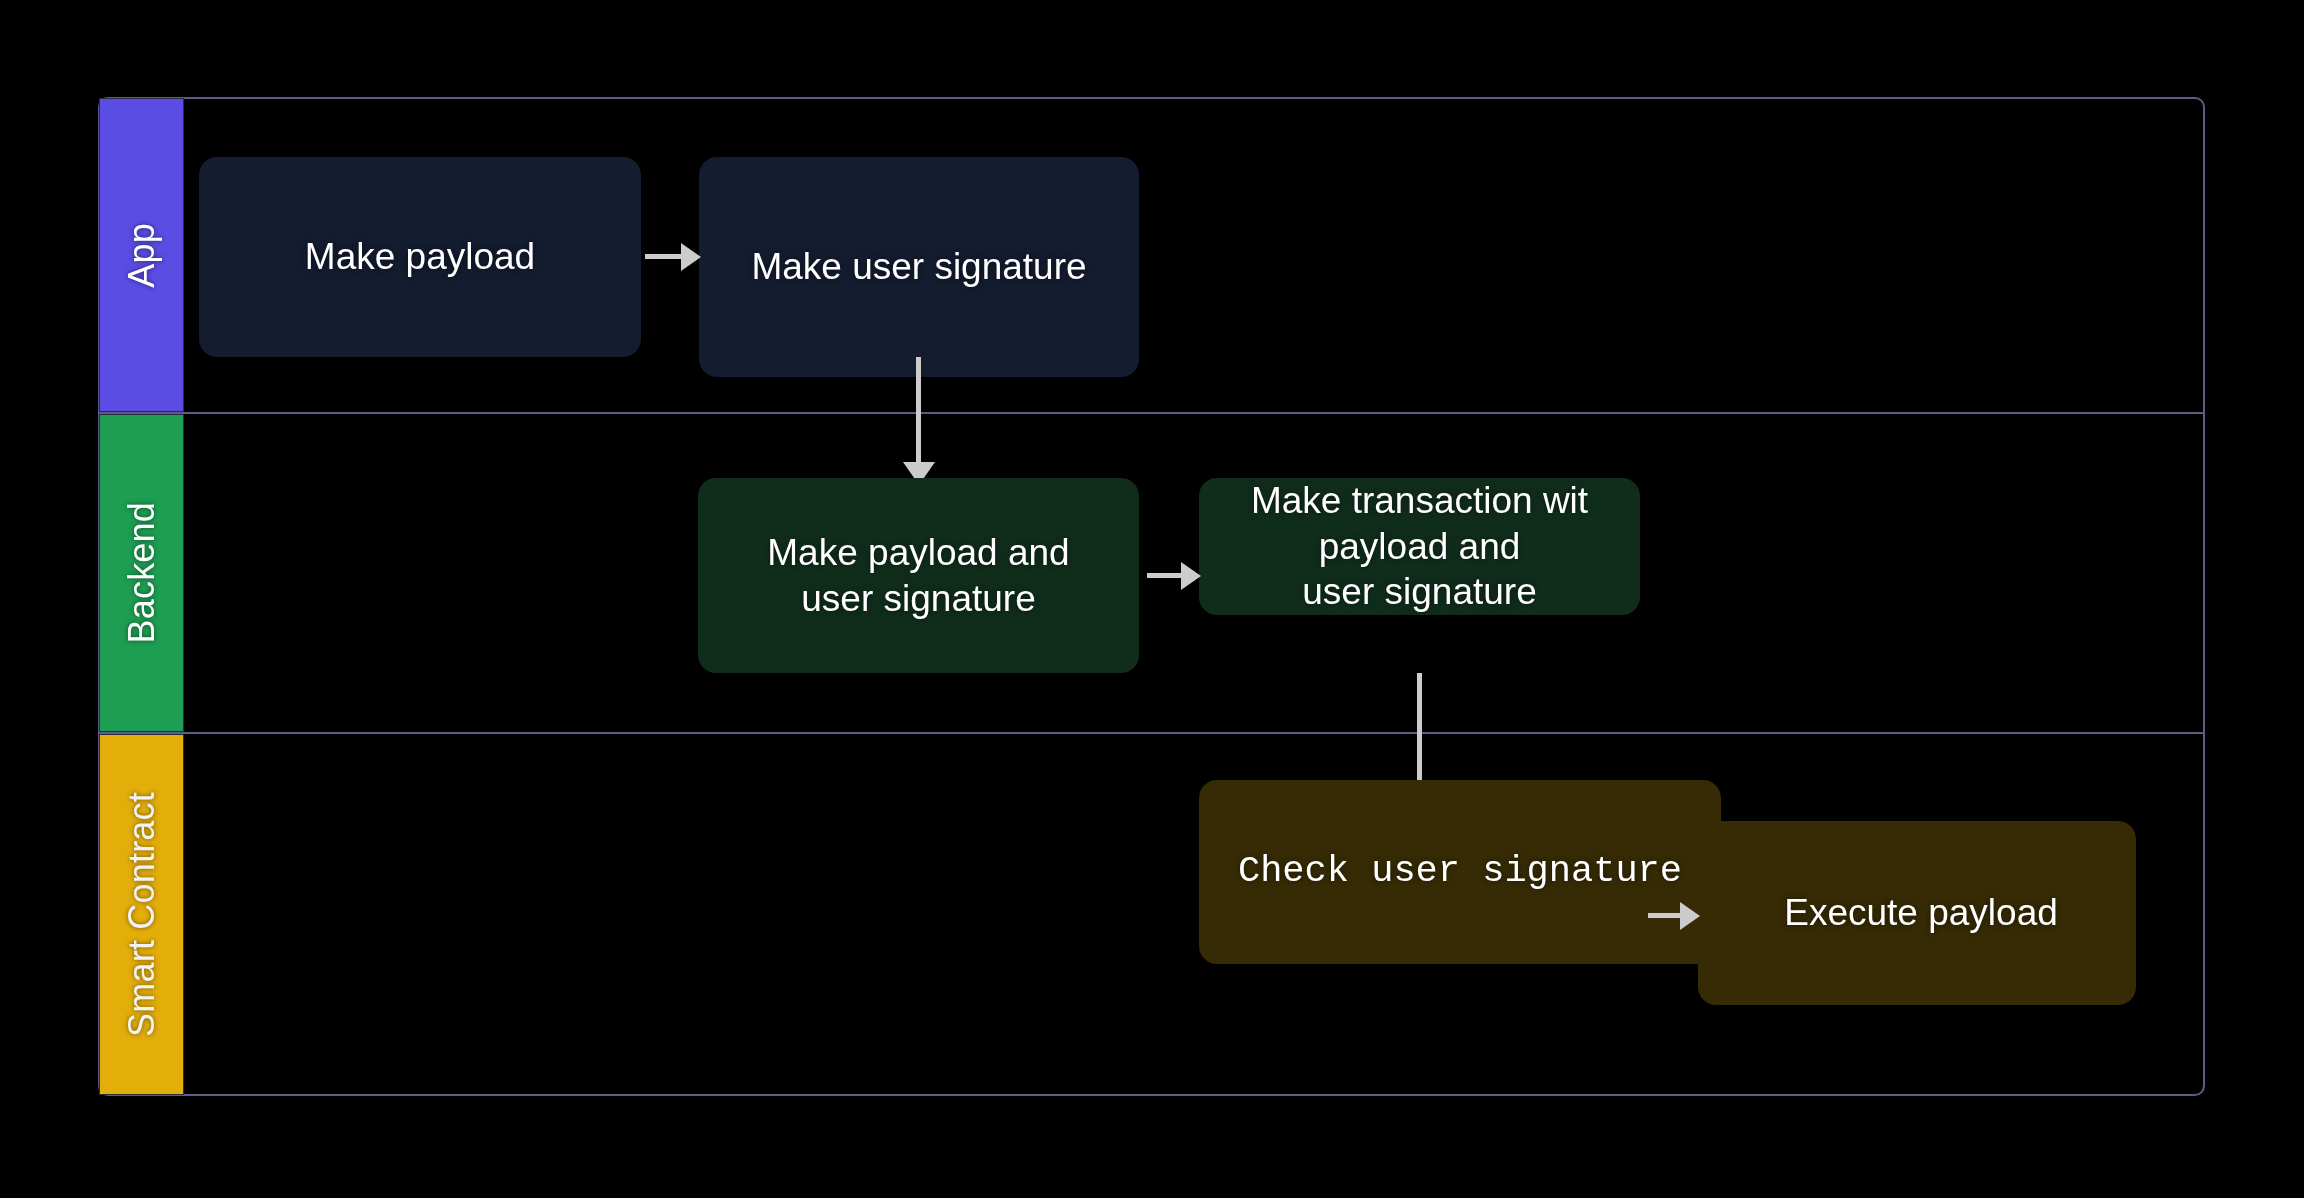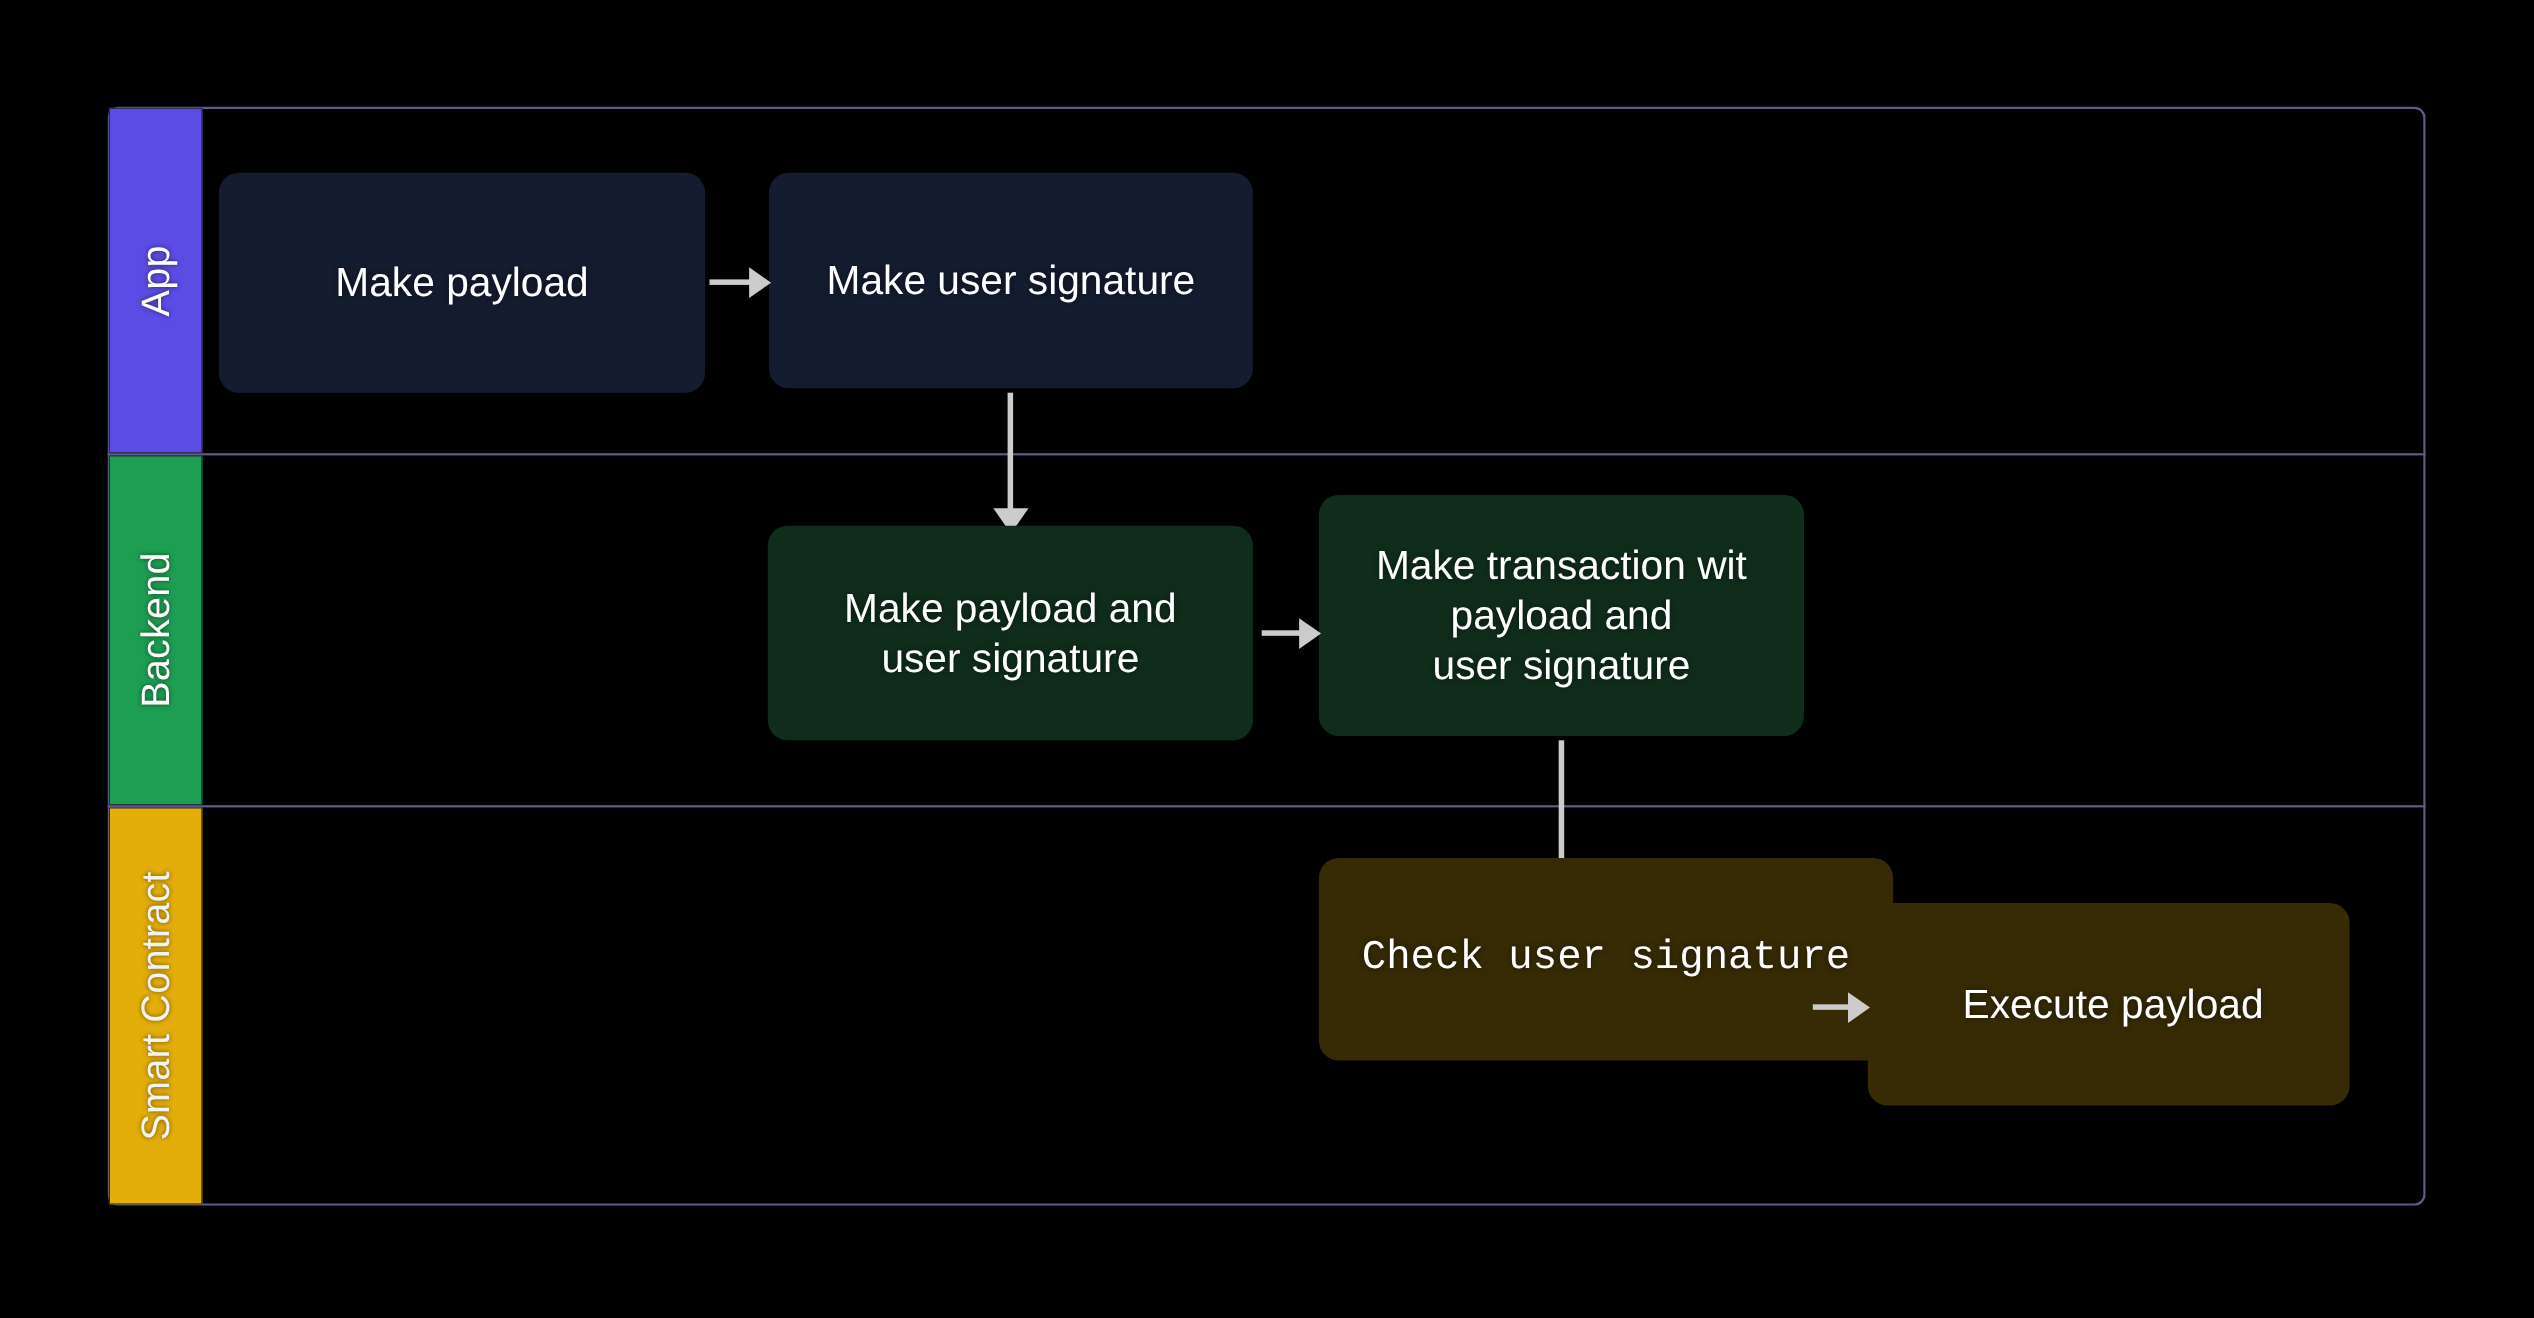--- a/index.html
+++ b/index.html
@@ -133,36 +133,36 @@
   </div>
 
   <div class="lane-header" style="left:99px; top:734px; height:361px; background:#e3ae0a;">
     <span class="lane-header-label dark-on-light">Smart Contract</span>
   </div>
 
   <div class="node app-node" style="left:199px; top:157px; width:442px; height:200px;">
     <span class="node-label">Make payload</span>
   </div>
 
-  <div class="node app-node" style="left:699px; top:157px; width:440px; height:196px;">
+  <div class="node app-node" style="left:699px; top:157px; width:440px; height:220px;">
     <span class="node-label">Make user signature</span>
   </div>
 
   <div class="edge-h" style="left:645px; top:254px; width:38px;"></div>
   <div class="arrowhead-right" style="left:681px; top:243px;"></div>
 
   <div class="edge-v" style="left:916px; top:357px; height:110px;"></div>
   <div class="arrowhead-down" style="left:903px; top:462px;"></div>
 
   <div class="node backend-node" style="left:698px; top:478px; width:441px; height:195px;">
     <span class="node-label">Make payload and
 user signature</span>
   </div>
 
-  <div class="node backend-node" style="left:1199px; top:450px; width:441px; height:219px;">
+  <div class="node backend-node" style="left:1199px; top:478px; width:441px; height:137px;">
     <span class="node-label">Make transaction wit
 payload and
 user signature</span>
   </div>
 
   <div class="edge-h" style="left:1147px; top:573px; width:36px;"></div>
   <div class="arrowhead-right" style="left:1181px; top:562px;"></div>
 
   <div class="edge-v" style="left:1417px; top:673px; height:123px;"></div>
   <div class="arrowhead-down" style="left:1404px; top:793px;"></div>

